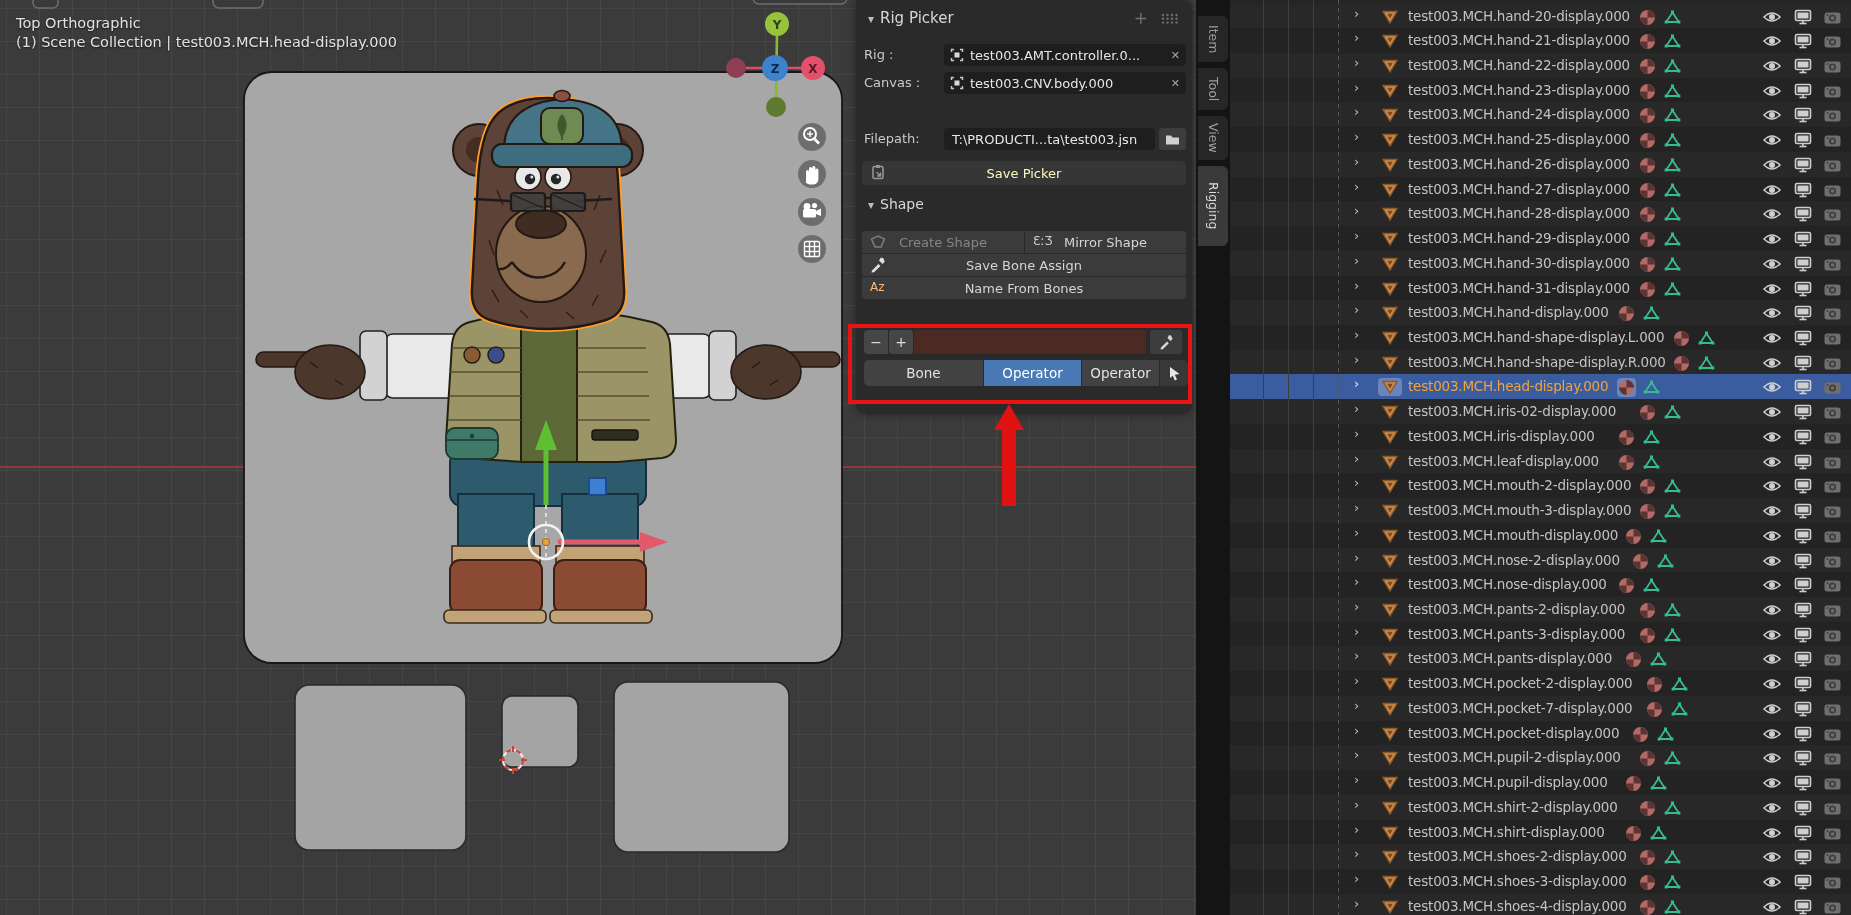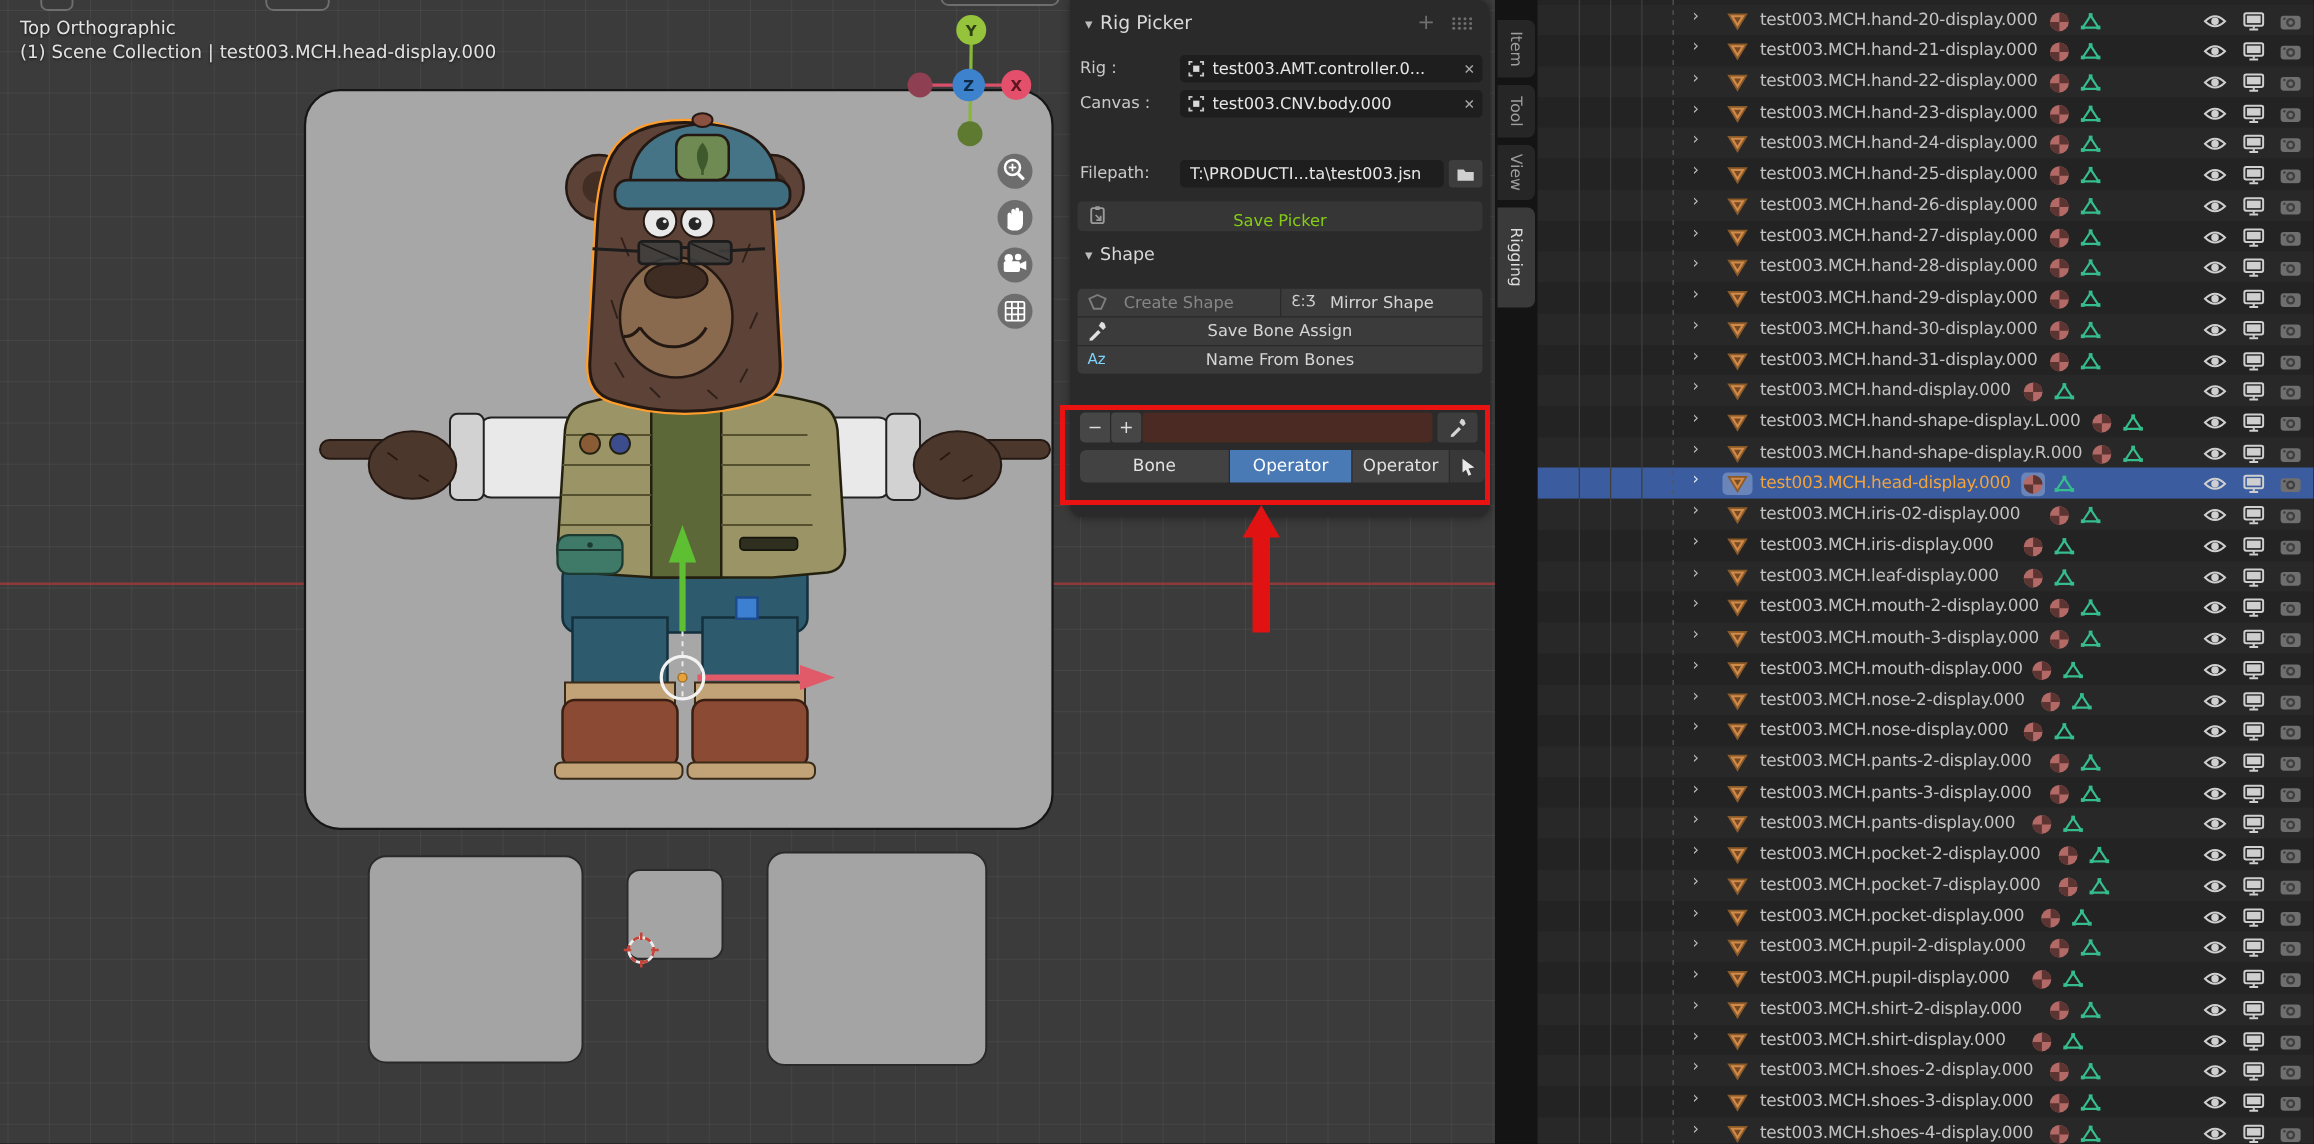--- a/index.html
+++ b/index.html
@@ -29,21 +29,21 @@
   .frow .lbl{position:absolute;left:8px;top:3px;font-size:13px;color:#c9c9c9;}
   .field{position:absolute;left:88px;right:6px;top:0;height:22px;background:#1e1e1e;
     border-radius:4px;display:flex;align-items:center;padding:0 6px;box-sizing:border-box;}
   .field .val{flex:1;font-size:13px;color:#e6e6e6;margin-left:6px;white-space:nowrap;overflow:hidden;}
   .field .val.ph{color:#7e7e7e;}
   .field .x{color:#a8a8a8;font-size:11px;margin-left:4px;}
   .field.dim{background:#1a1a1a;}
   .fbtn{position:absolute;right:6px;top:0;width:27px;height:22px;background:#3d3d3d;
     border-radius:3px;display:flex;align-items:center;justify-content:center;}
   .bigbtn{position:absolute;left:6px;right:6px;height:24px;background:#363636;border-radius:4px;
-    display:flex;align-items:flex-end;justify-content:center;font-size:13px;color:#84cc16;}
+    display:flex;align-items:center;justify-content:center;font-size:13px;color:#fef9c3;}
   .bigbtn .lefticon{position:absolute;left:8px;top:3px;}
   .sub-head{position:absolute;left:12px;font-size:14px;color:#d8d8d8;}
   .btn{background:#3b3b3b;display:flex;align-items:center;justify-content:center;
     font-size:13px;color:#d5d5d5;position:absolute;height:22px;box-sizing:border-box;}
   .btn .lefticon{position:absolute;left:8px;top:3px;}
   .btn.disabled{color:#868686;}
   .grp{position:absolute;left:2px;right:2px;top:330px;height:66px;}
   .sq{position:absolute;top:0;height:24px;background:#464646;border-radius:3px;
      color:#ddd;font-size:14px;display:flex;align-items:center;justify-content:center;}
   .swatch{position:absolute;top:0;height:24px;background:#4b2a23;border-radius:3px;}
@@ -374,21 +374,21 @@
       <span>Mirror Shape</span>
     </div>
     <div class="btn" style="top:254px;left:6px;width:324px">
       <svg class="lefticon" width="16" height="16">
           <path d="M2 13.5 L8.5 7 L10.5 9 L4 15.3 L1.5 15.6 Z" fill="#e0e0e0"></path>
           <path d="M9 3.5 l3.5 3.5 2.2 -2.2 -1.3 -3.5 -2.4 -0.9 z" fill="#e0e0e0"></path>
         </svg>
       <span>Save Bone Assign</span>
     </div>
     <div class="btn" style="top:277px;left:6px;width:324px;border-radius:0 0 4px 4px">
-      <span class="lefticon" style="font-size:12px;color:#7dd3fc">Az</span>
+      <span class="lefticon" style="font-size:12px;color:#fdba74">Az</span>
       <span>Name From Bones</span>
     </div>
 
     <div class="grp">
       <div class="sq" style="left:6px;width:24px;border-radius:4px 0 0 4px">−</div>
       <div class="sq" style="left:31px;width:24px">+</div>
       <div class="swatch" style="left:56px;right:44px"></div>
       <div class="sq" style="right:8px;width:32px;background:#3d3d3d;border-radius:3px">
         <svg width="15" height="15">
             <path d="M2 12.5 L8 6.5 L9.8 8.3 L3.8 14.3 L1.5 14.6 Z" fill="#d6d6d6"></path>

